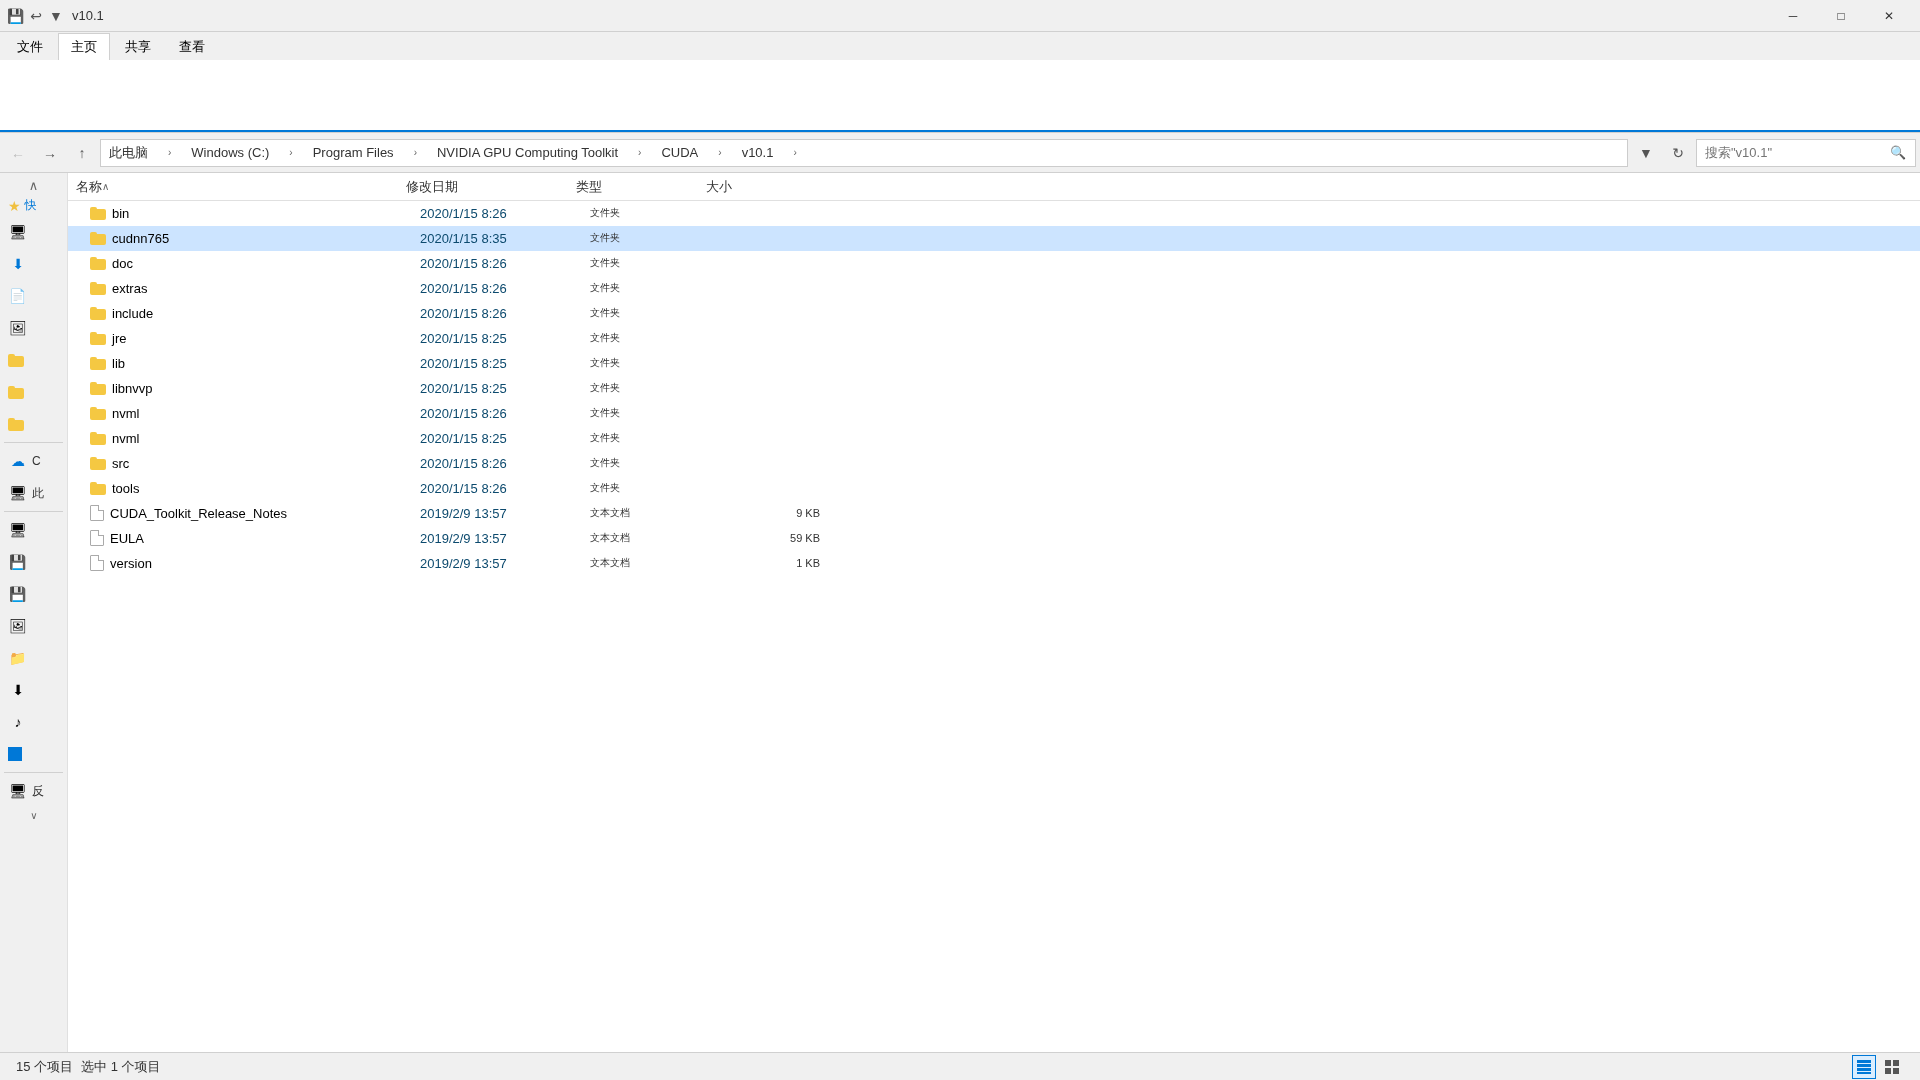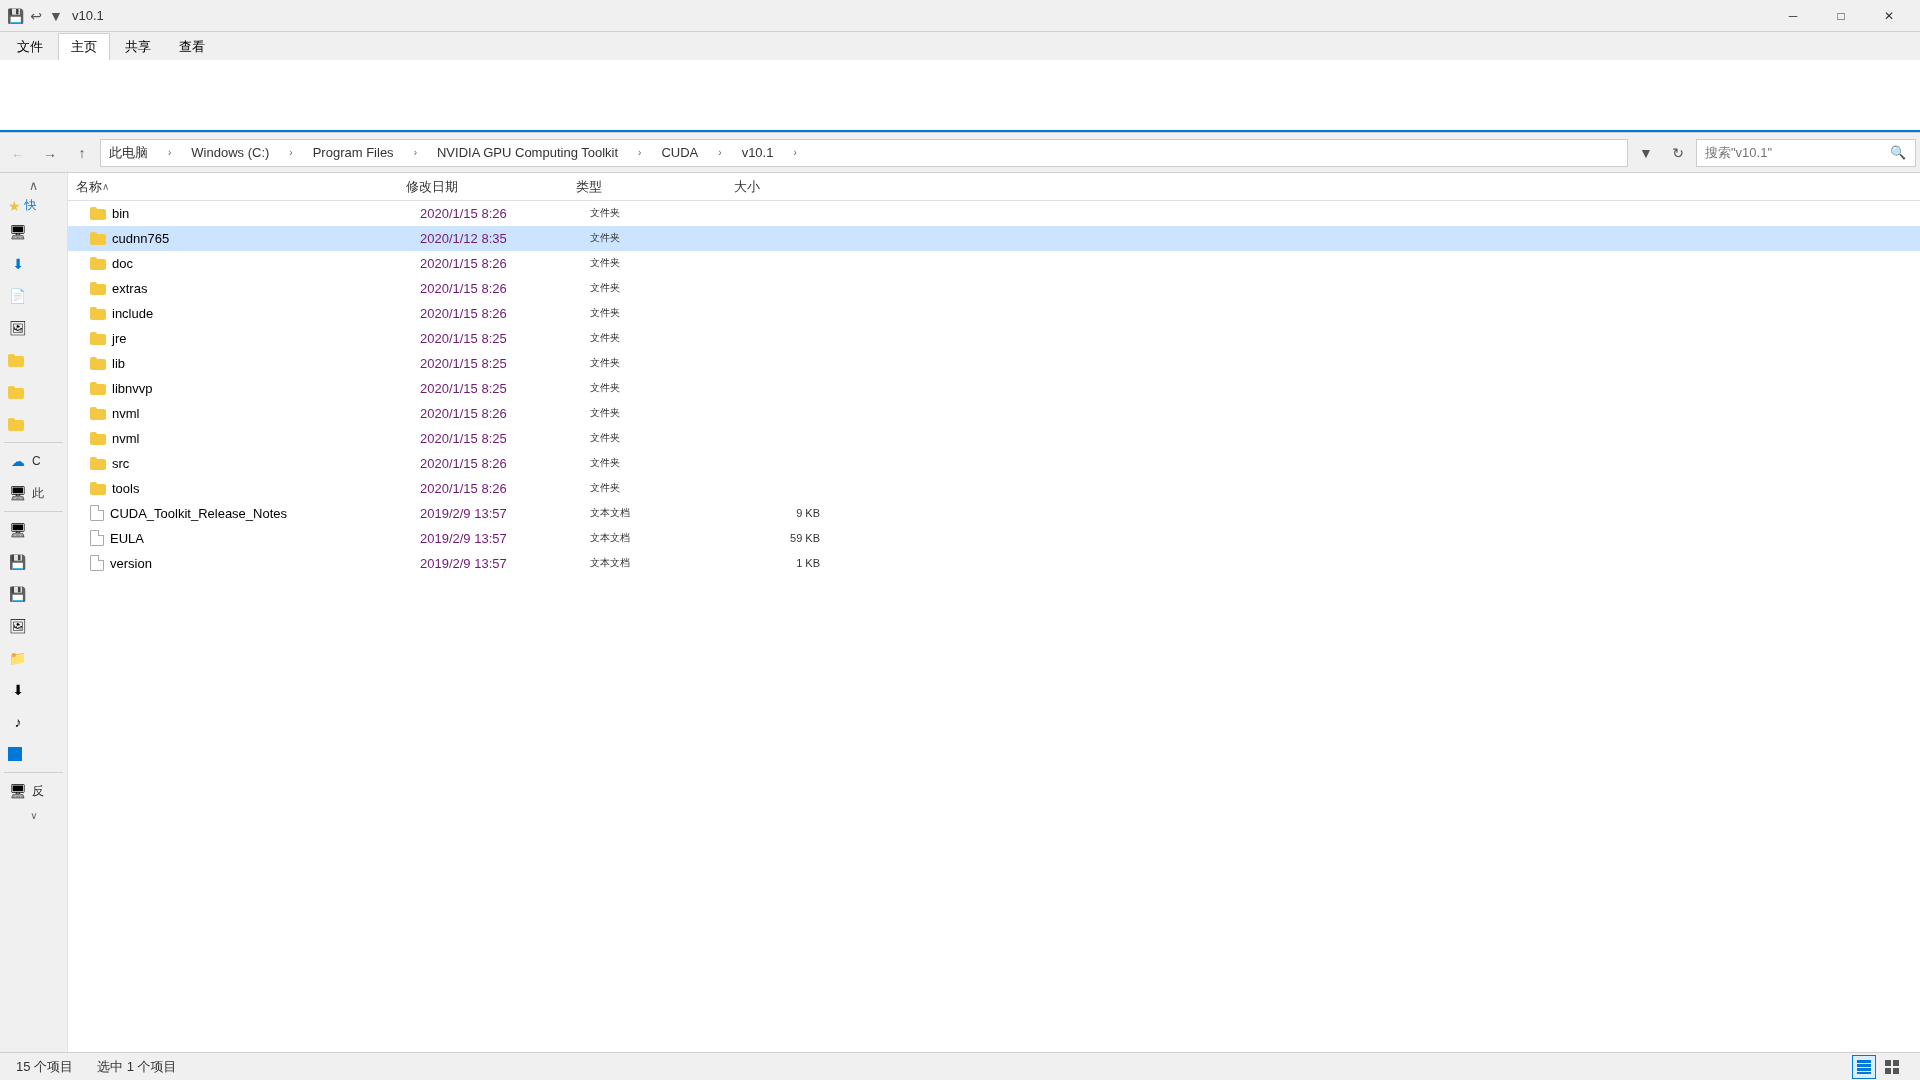--- a/index.html
+++ b/index.html
@@ -240,21 +240,21 @@
     .col-header {
       display: flex;
       align-items: center;
       font-size: 13px;
       color: #333;
       user-select: none;
     }
     .col-name { width: 330px; }
     .col-date { width: 170px; }
     .col-type { width: 130px; }
-    .col-size { width: 100px; margin-left: 28px; }
+    .col-size { width: 100px; }
     .col-sort-arrow { font-size: 10px; color: #666; }
 
     .file-row {
       display: flex;
       align-items: center;
       height: 25px;
       padding: 0 22px;
       cursor: pointer;
       border-bottom: 1px solid transparent;
     }
@@ -264,21 +264,21 @@
     .file-row .file-name {
       width: 330px;
       display: flex;
       align-items: center;
       gap: 6px;
       font-size: 13px;
     }
     .file-row .file-date {
       width: 170px;
       font-size: 13px;
-      color: #701a75;
+      color: #0c4a6e;
     }
     .file-row .file-type {
       width: 130px;
       font-size: 10px;
       color: #333;
     }
     .file-row .file-size {
       width: 100px;
       font-size: 11px;
       color: #333;
@@ -338,21 +338,21 @@
     
     .status-bar {
       height: 28px;
       background: #f0f0f0;
       border-top: 1px solid #d0d0d0;
       display: flex;
       align-items: center;
       padding: 0 16px;
       font-size: 13px;
       color: #333;
-      gap: 24px;
+      gap: 8px;
       position: absolute;
       bottom: 0;
       left: 0;
       right: 0;
     }
     .status-bar .right-btns {
       margin-left: auto;
       display: flex;
       gap: 4px;
     }
@@ -543,21 +543,21 @@
       </div>
       <div class="file-date">2020/1/15 8:26</div>
       <div class="file-type">文件夹</div>
       <div class="file-size"></div>
     </div>
         <div class="file-row selected">
       <div class="file-name">
         <span class="folder-icon"></span>
         <span>cudnn765</span>
       </div>
-      <div class="file-date">2020/1/12 8:35</div>
+      <div class="file-date">2020/1/15 8:35</div>
       <div class="file-type">文件夹</div>
       <div class="file-size"></div>
     </div>
         <div class="file-row">
       <div class="file-name">
         <span class="folder-icon"></span>
         <span>doc</span>
       </div>
       <div class="file-date">2020/1/15 8:26</div>
       <div class="file-type">文件夹</div>

